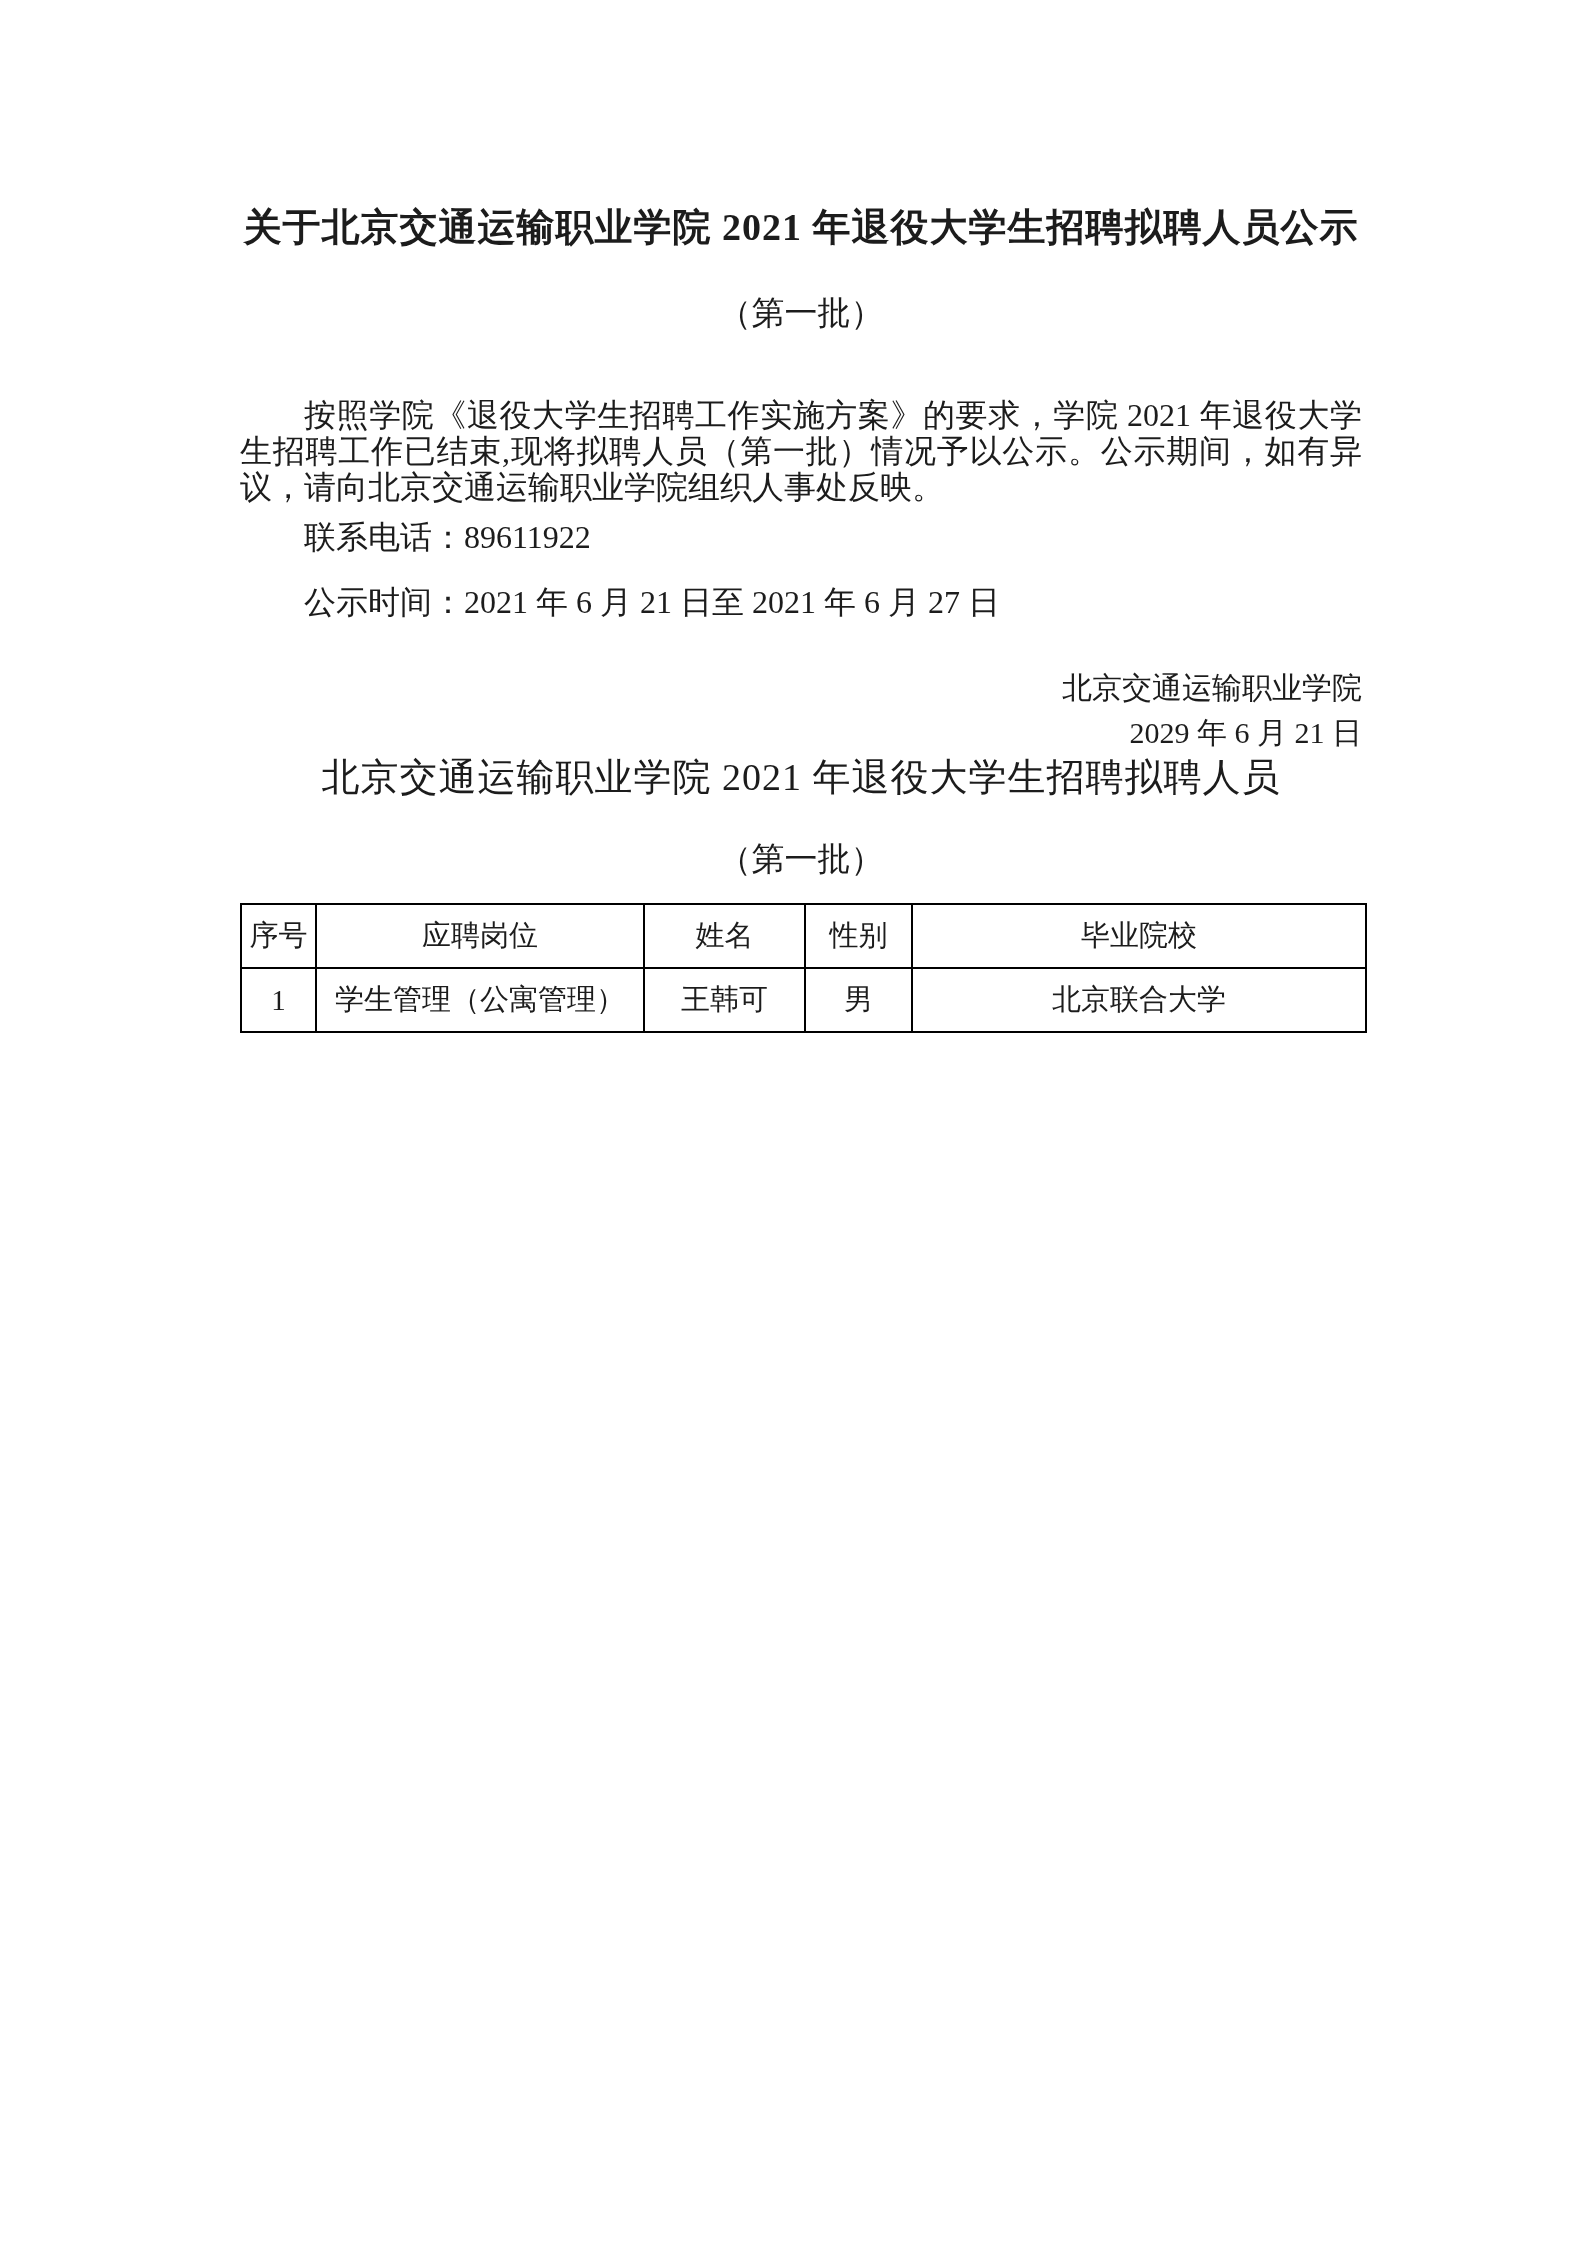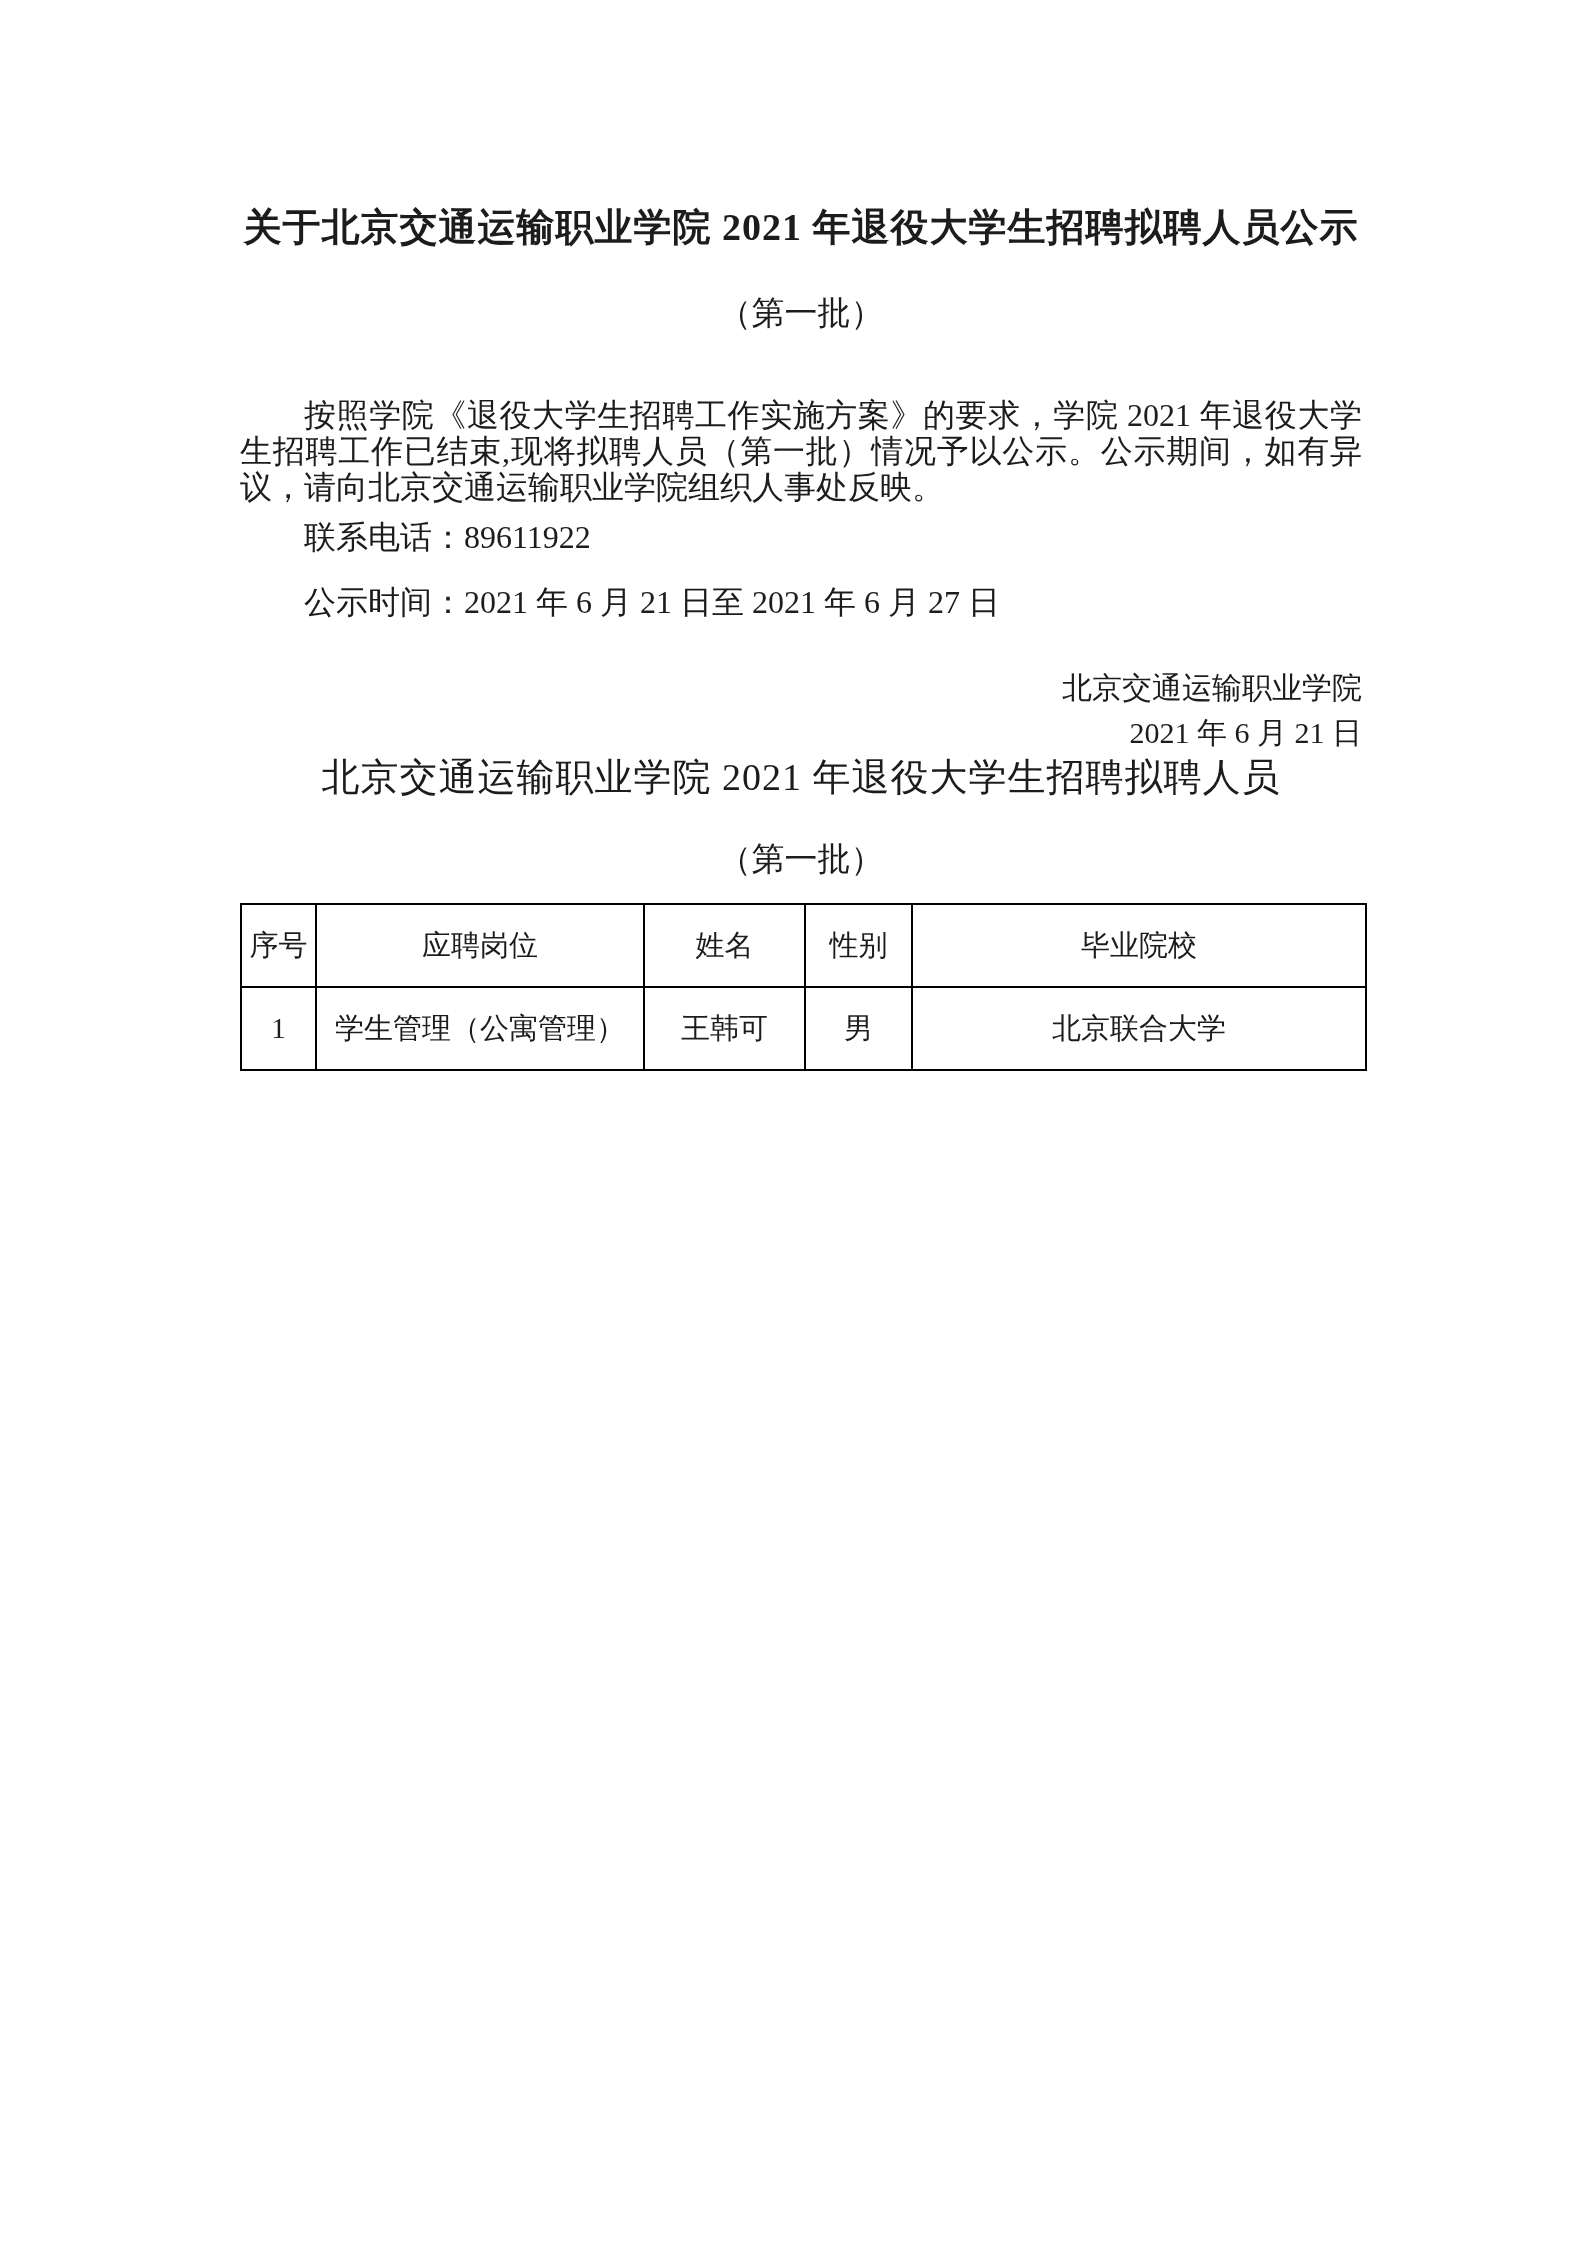--- a/index.html
+++ b/index.html
@@ -61,21 +61,21 @@
   table.roster {
     margin-top: 24px;
     width: 1125px;
     border-collapse: collapse;
     table-layout: fixed;
     font-size: 29px;
   }
   table.roster th,
   table.roster td {
     border: 2px solid #000000;
-    height: 83px;
+    height: 64px;
     text-align: center;
     vertical-align: middle;
     font-weight: normal;
     padding: 0 0;
   }
   .col-index   { width: 75px; }
   .col-post    { width: 328px; }
   .col-name    { width: 161px; }
   .col-gender  { width: 107px; }
   .col-school  { width: 454px; }
@@ -96,21 +96,21 @@
     <div class="info-line">
       <span>联系电话：</span><span>89611922</span>
     </div>
 
     <div class="info-line">
       <span>公示时间：</span><span>2021 年 6 月 21 日至 2021 年 6 月 27 日</span>
     </div>
 
     <div class="signature-block">
       <div>北京交通运输职业学院</div>
-      <div>2021 年 6 月 21 日</div>
+      <div>2029 年 6 月 21 日</div>
     </div>
 
     <div class="section-title">北京交通运输职业学院 2021 年退役大学生招聘拟聘人员</div>
 
     <div class="batch-label second">（第一批）</div>
 
     <table class="roster">
       <colgroup>
         <col class="col-index">
         <col class="col-post">

